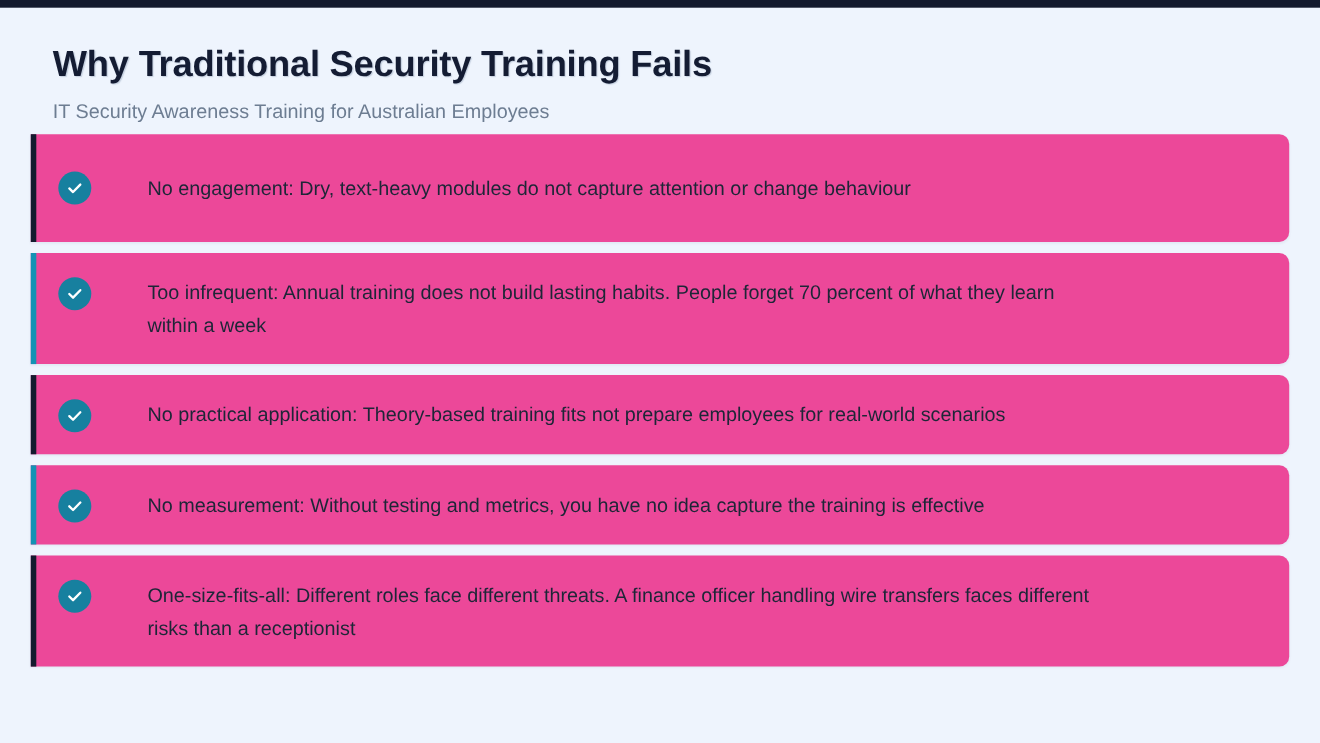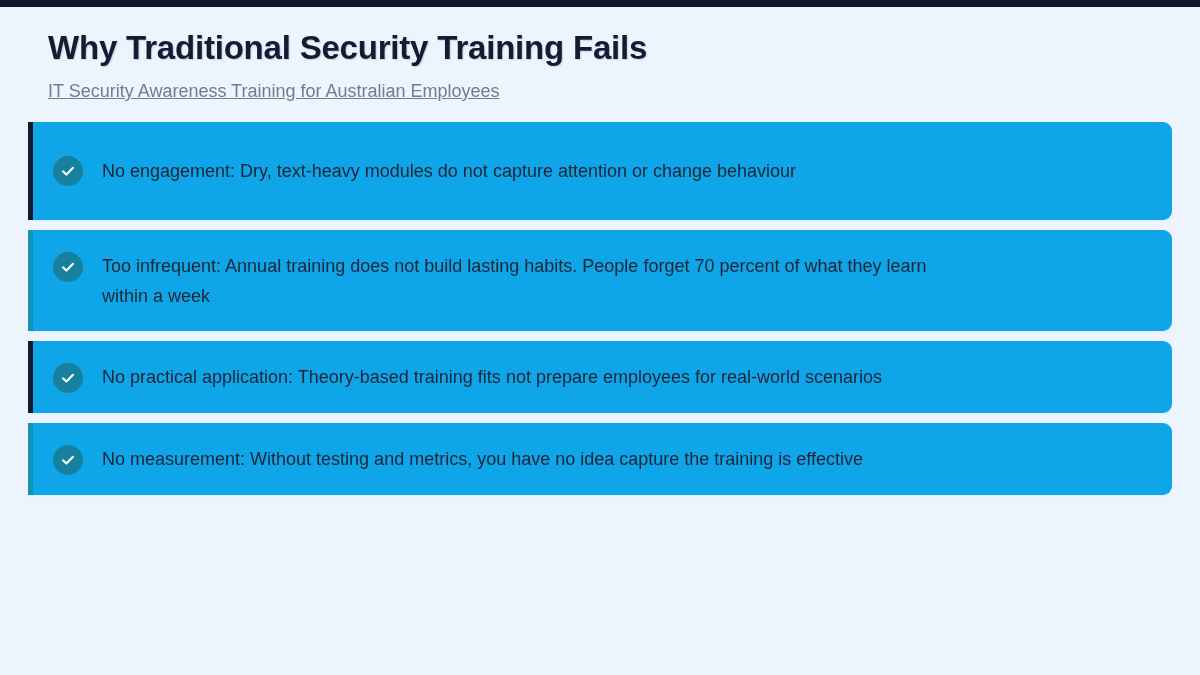--- a/index.html
+++ b/index.html
@@ -28,21 +28,21 @@
     position: absolute;
     top: 0;
     left: 0;
     width: 1200px;
     height: 7px;
     background: #131a2e;
   }
 
   #header {
     position: absolute;
-    top: 8px;
+    top: 18px;
     left: 0;
     width: 1200px;
     padding: 22px 0 0 48px;
     box-sizing: border-box;
   }
 
   #page-title {
     margin: 0;
     font-size: 33px;
     font-weight: bold;
@@ -51,41 +51,41 @@
     line-height: 1.12;
     text-shadow: 1px 1px 1px rgba(120,140,170,0.35);
   }
 
   #page-subtitle {
     margin: 14px 0 0 0;
     font-size: 18px;
     font-weight: normal;
     color: #6d7d92;
     line-height: 1.2;
-    text-decoration: underline;
   }
 
   #points-list {
     position: absolute;
     top: 122px;
     left: 28px;
     width: 1144px;
   }
 
   .point-card {
     position: relative;
     display: flex;
     align-items: flex-start;
-    background: #0ea5e9;
+    background: #ec4899;
     border-radius: 0 9px 9px 0;
     margin-bottom: 10px;
     padding: 20px 24px 20px 0;
     min-height: 58px;
     box-sizing: border-box;
     box-shadow: 0 1px 2px rgba(30,50,90,0.05);
+    gap: 32px;
   }
 
   .point-card .accent {
     position: absolute;
     left: 0;
     top: 0;
     bottom: 0;
     width: 5px;
   }
   .point-card.accent-dark .accent { background: #131a2e; }
@@ -170,15 +170,24 @@
     <div class="point-card accent-teal">
       <span class="accent"></span>
       <span class="check-icon">
         <svg width="18" height="18" viewBox="0 0 18 18" aria-hidden="true">
           <path d="M4 9.3 L7.4 12.6 L14 5.8" fill="none" stroke="#ffffff" stroke-width="2.1" stroke-linecap="round" stroke-linejoin="round"></path>
         </svg>
       </span>
       <span class="point-text">No measurement: Without testing and metrics, you have no idea capture the training is effective</span>
     </div>
 
+    <div class="point-card accent-dark">
+      <span class="accent"></span>
+      <span class="check-icon">
+        <svg width="18" height="18" viewBox="0 0 18 18" aria-hidden="true">
+          <path d="M4 9.3 L7.4 12.6 L14 5.8" fill="none" stroke="#ffffff" stroke-width="2.1" stroke-linecap="round" stroke-linejoin="round"></path>
+        </svg>
+      </span>
+      <span class="point-text">One-size-fits-all: Different roles face different threats. A finance officer handling wire transfers faces different risks than a receptionist</span>
+    </div>
 
   </div>
 </div>
 
 </body></html>

